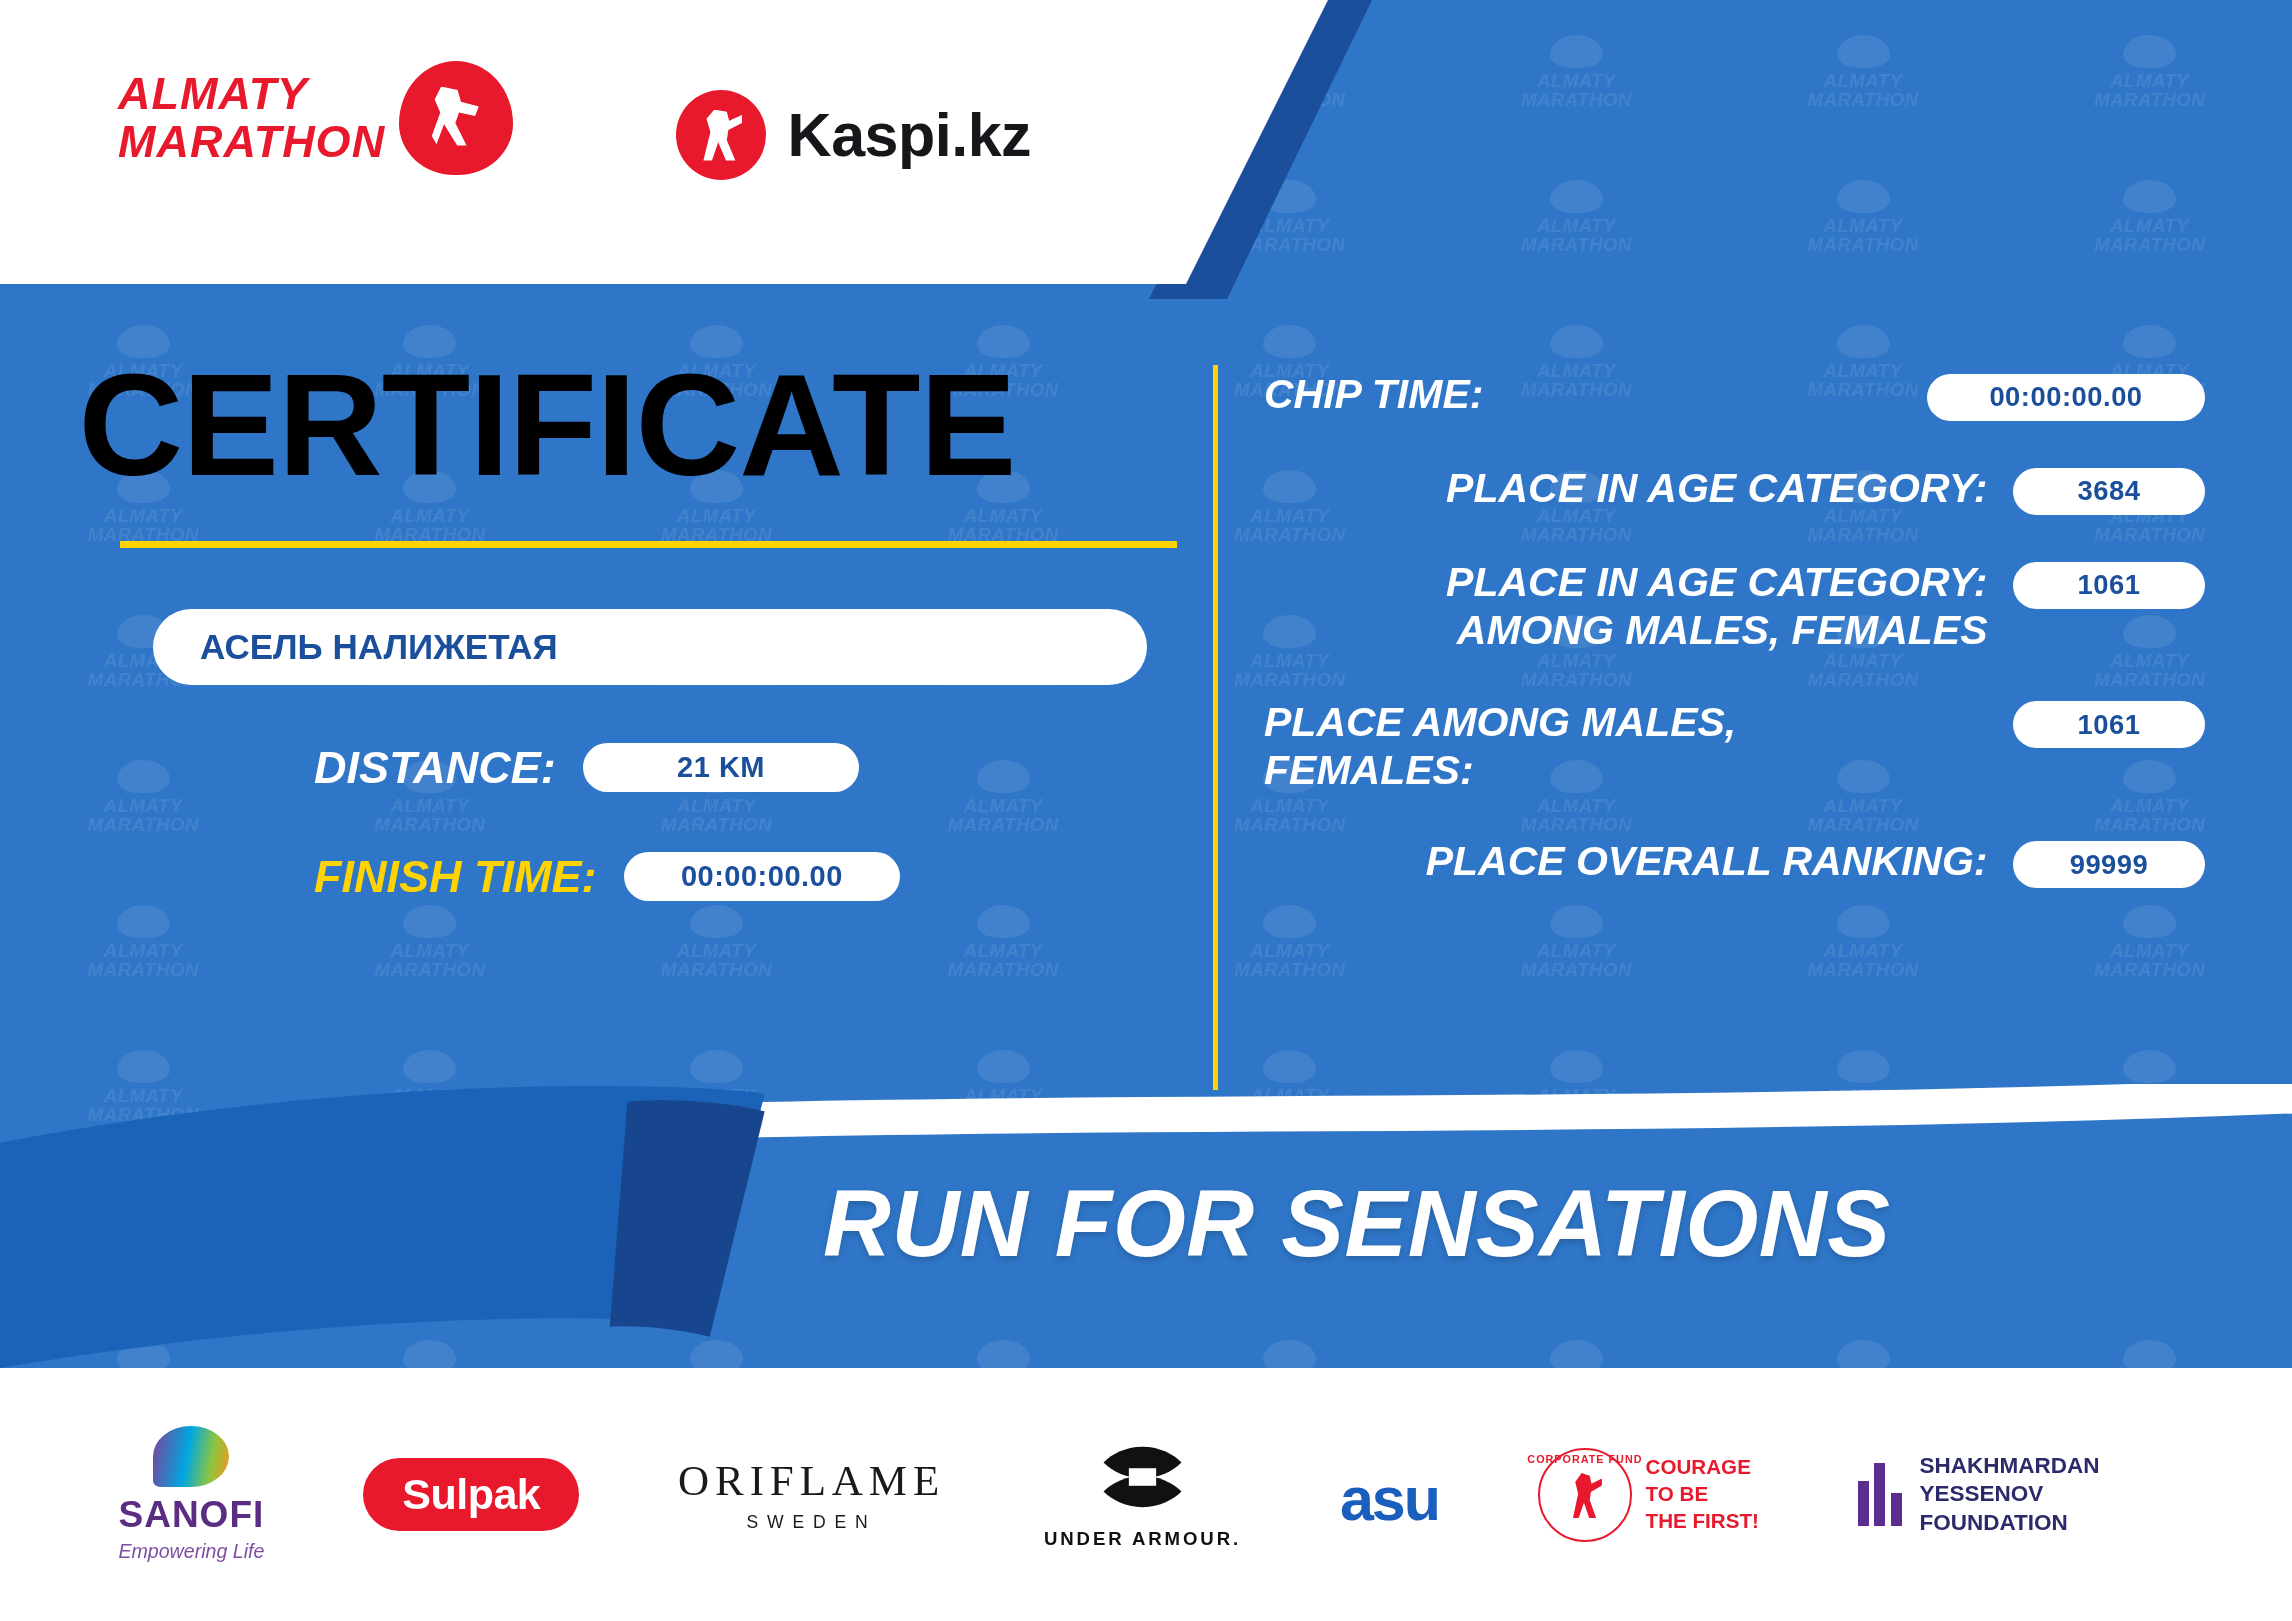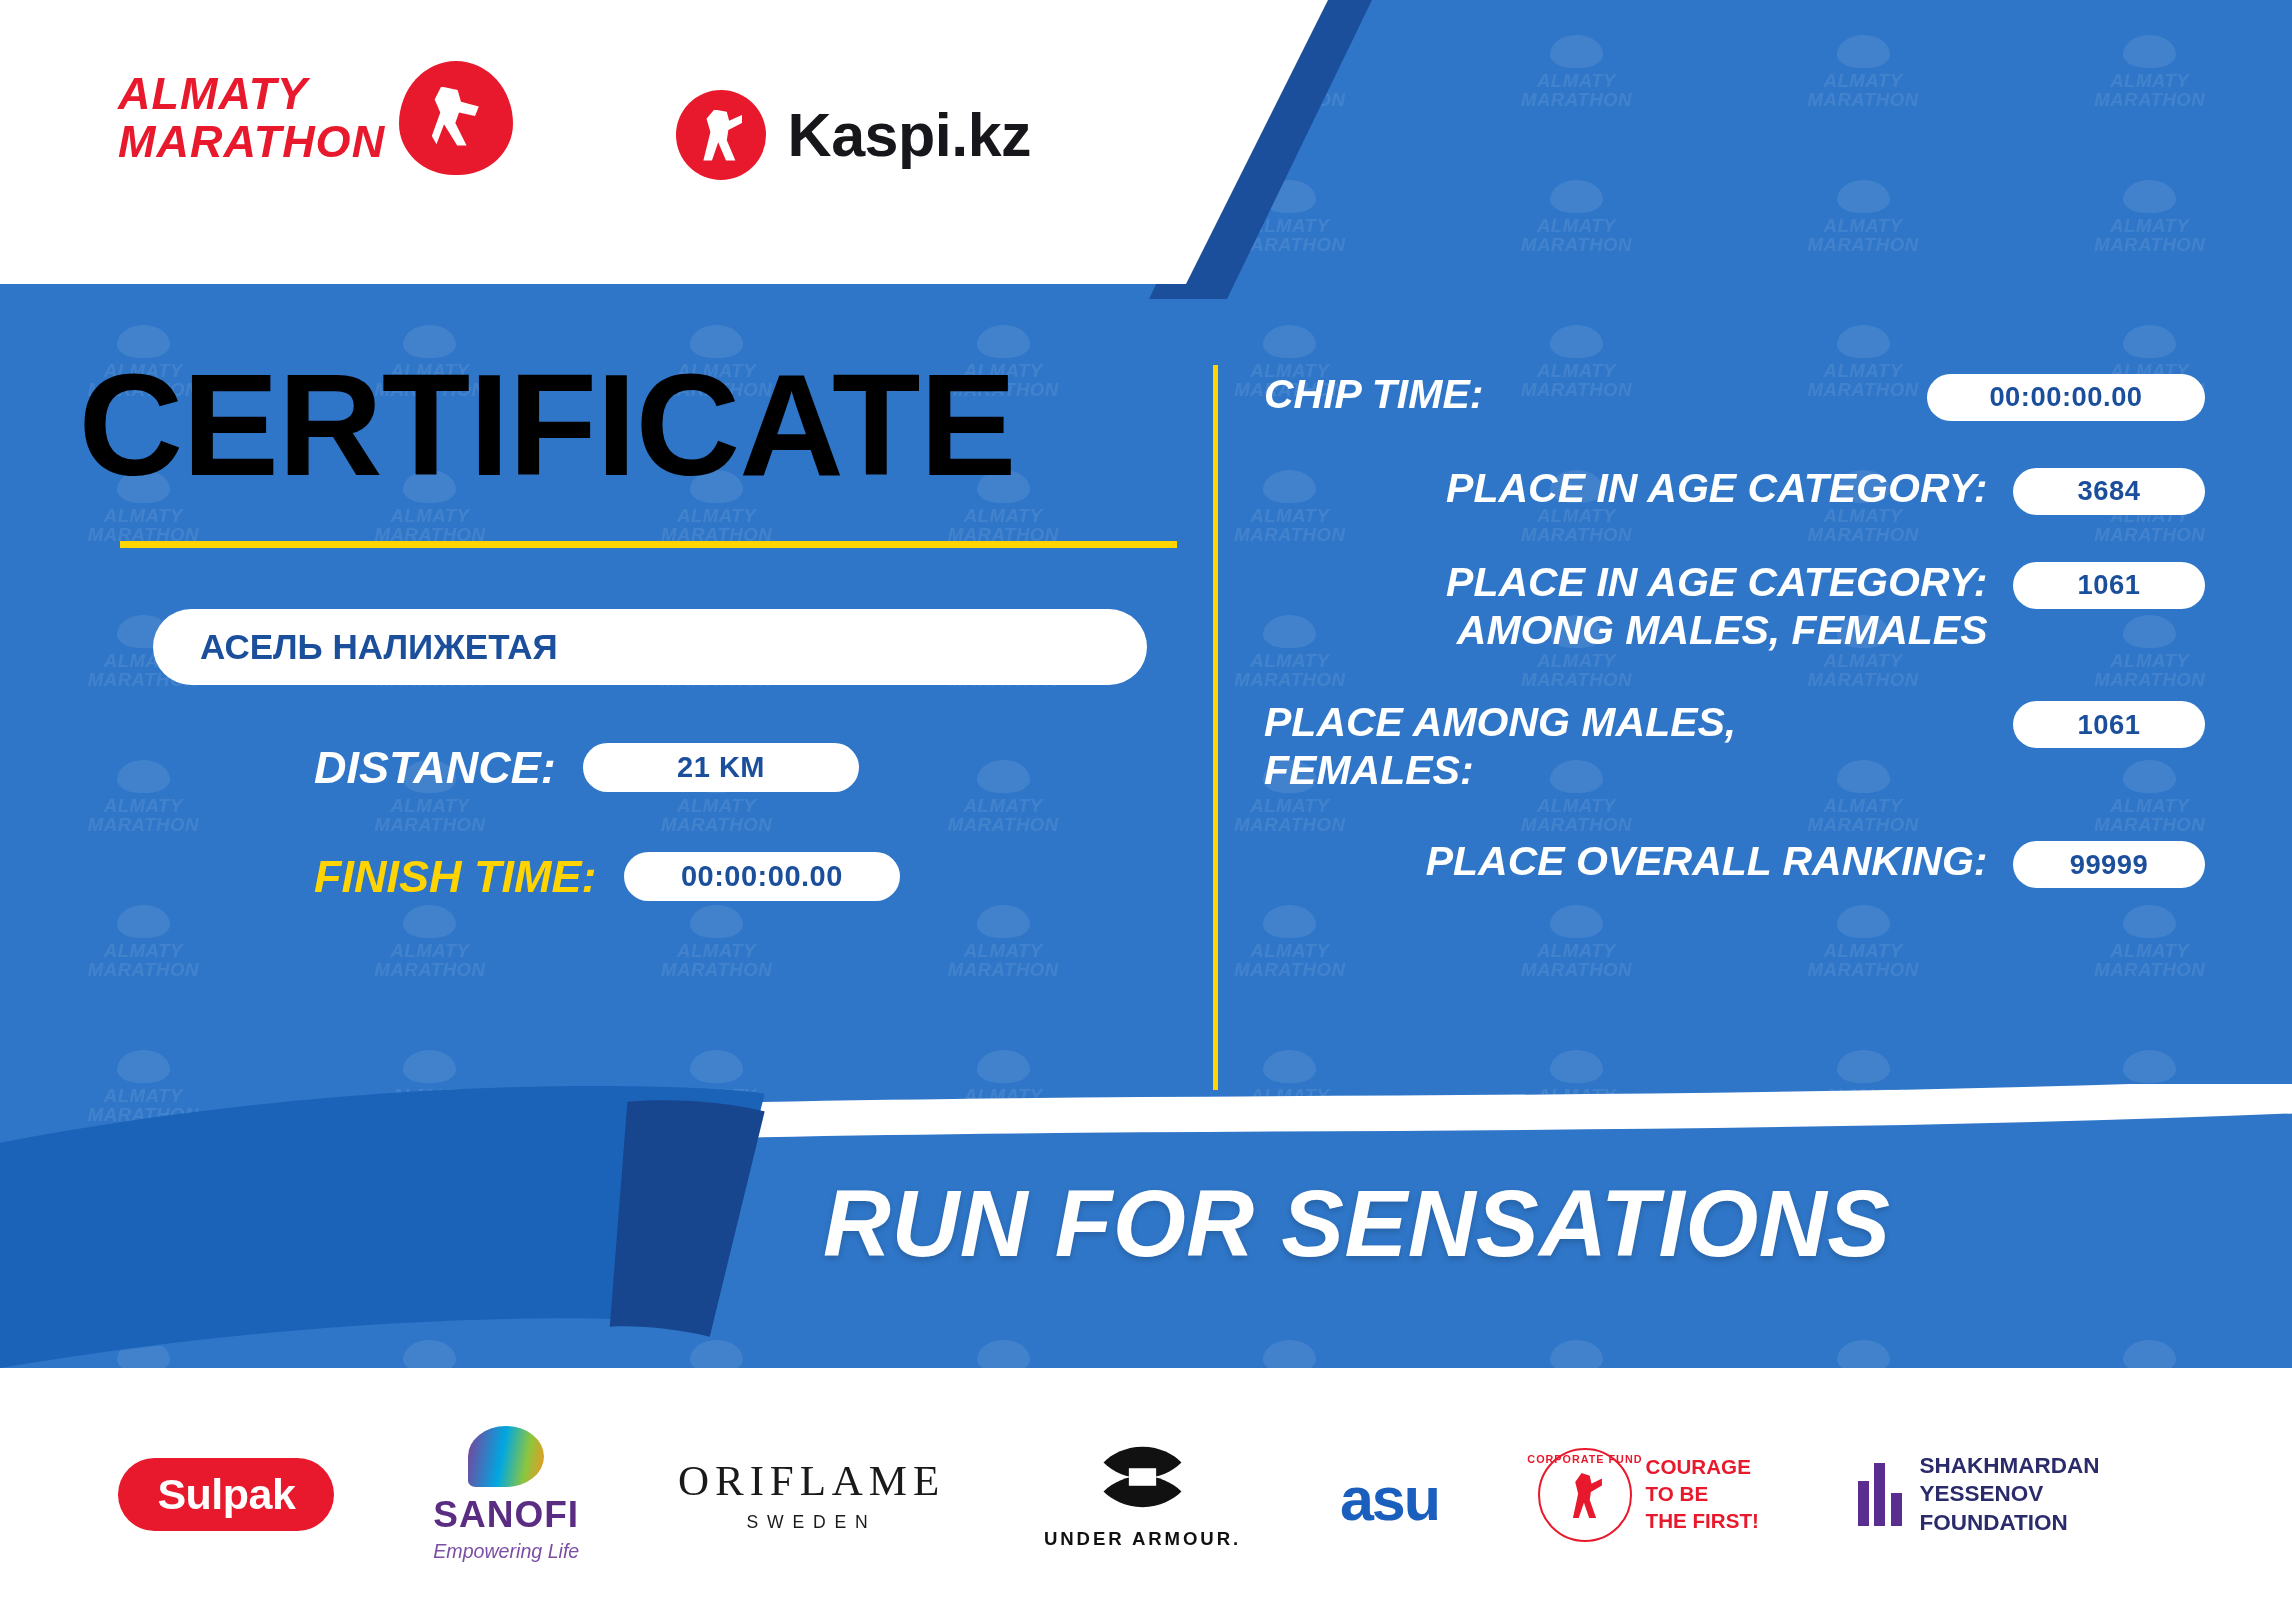--- a/index.html
+++ b/index.html
@@ -523,30 +523,30 @@
       <path d="M0,168 C520,76 1420,124 2339,86 L2339,290 L0,290 Z" fill="#2f76c8" opacity="0.0"></path>
       <path d="M0,196 C520,104 1420,152 2339,114 L2339,290 L0,290 Z" fill="#ffffff" opacity="0.0"></path>
     </svg>
 
 
     <div class="run-text">RUN FOR SENSATIONS</div>
   </div>
 
   <div class="sponsors">
 
-    <div class="sp">
-      <div class="sp-sulpak">Sulpak</div>
-    </div>
-
     <div class="sp sp-sanofi">
       <div>
         <div class="mark"></div>
         <div class="n">SANOFI</div>
         <div class="t">Empowering Life</div>
       </div>
+    </div>
+
+    <div class="sp">
+      <div class="sp-sulpak">Sulpak</div>
     </div>
 
     <div class="sp">
       <div class="sp-oriflame">
         <div class="n">ORIFLAME</div>
         <div class="t">SWEDEN</div>
       </div>
     </div>
 
     <div class="sp">

